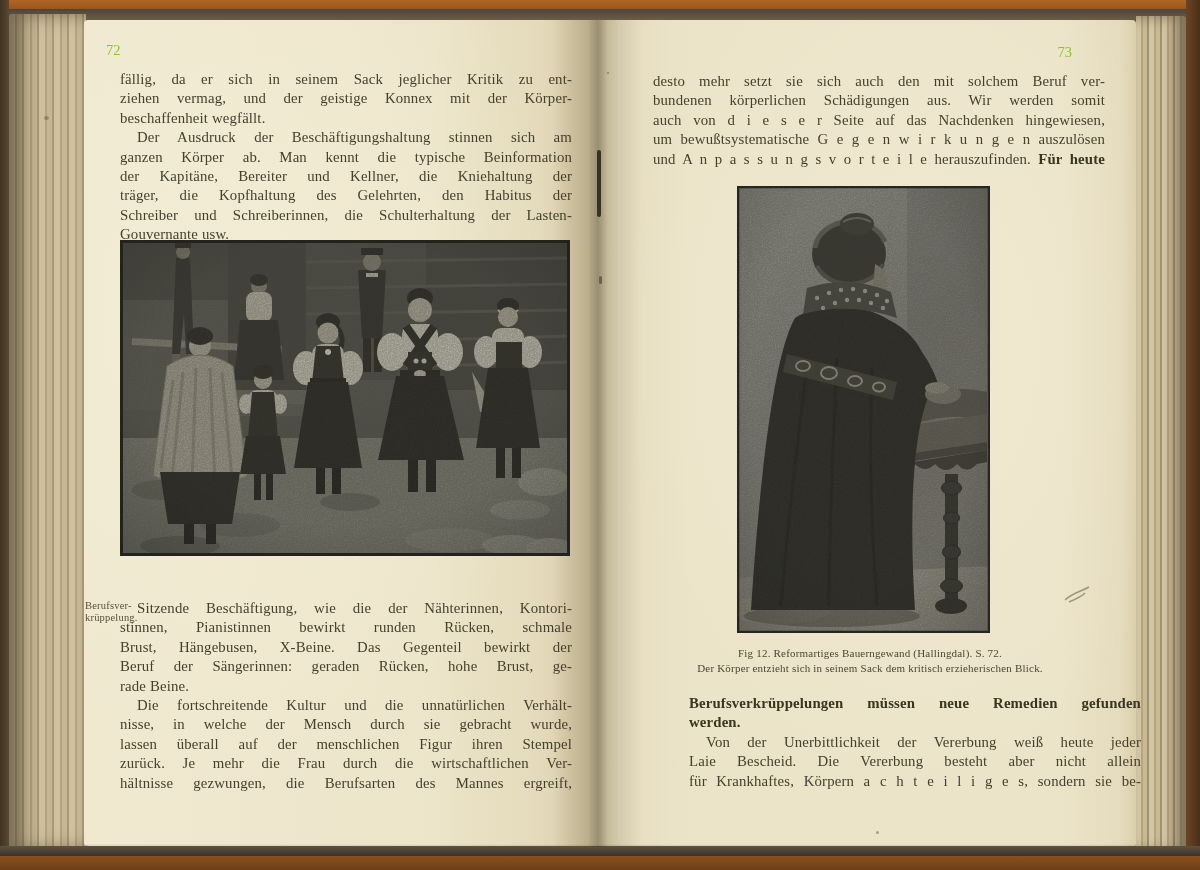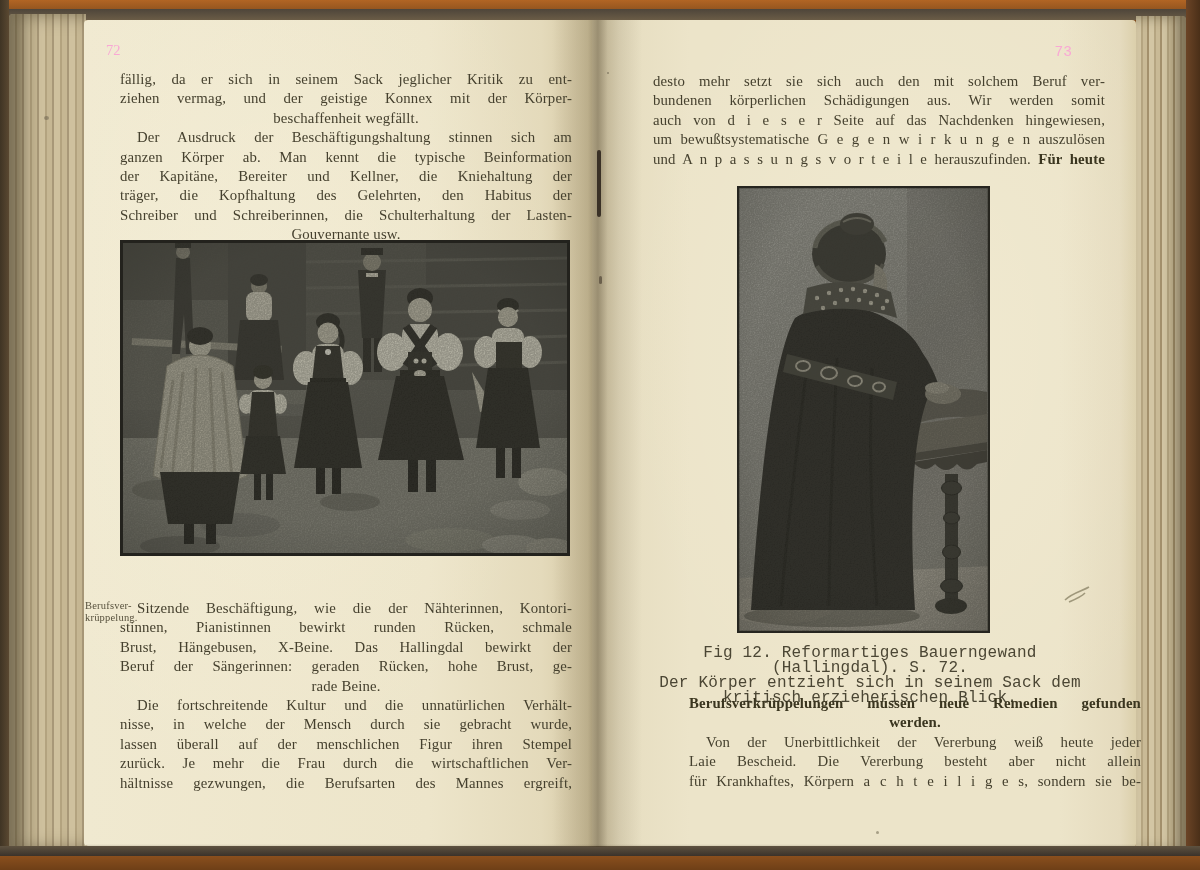--- a/index.html
+++ b/index.html
@@ -40,43 +40,43 @@
      border-radius:0 4px 4px 0;}
   .gutter{position:absolute;left:552px;top:20px;width:90px;height:827px;pointer-events:none;
      background:linear-gradient(90deg,rgba(95,80,50,0) 0%,rgba(95,80,50,.22) 40%,rgba(66,54,32,.42) 51%,rgba(95,80,50,.2) 62%,rgba(95,80,50,0) 100%);}
   .stitch{position:absolute;left:597px;top:150px;width:4px;height:67px;background:#3a3126;border-radius:2px;}
   .stitch2{position:absolute;left:599px;top:276px;width:3px;height:8px;background:#6b604c;border-radius:2px;}
   .page-bottom-shadow{position:absolute;left:86px;top:844px;width:1050px;height:8px;
      background:linear-gradient(180deg,rgba(90,76,52,.0),rgba(60,50,32,.55));}
 
   
   .txt{position:absolute;color:#45402e;}
-  .tl{line-height:19.4px;font-size:14.8px;letter-spacing:.15px;white-space:normal;text-align:center;}
+  .tl{line-height:19.4px;font-size:14.8px;letter-spacing:.15px;white-space:normal;}
   .j{text-align:justify;text-align-last:justify;}
   .ind{text-indent:17px;}
   .b{font-weight:bold;color:#3a351f;}
-  .folio{font-size:14.5px;color:#f9a8d4;}
+  .folio{font-size:14.5px;color:#84cc16;}
   .cap{position:absolute;text-align:center;color:#4b4634;}
   .cap .cl{font-size:12px;line-height:15px;letter-spacing:.2px;}
   .margin-note{position:absolute;left:38px;top:600px;width:80px;font-size:10.5px;
      line-height:11.5px;color:#56503c;letter-spacing:.2px;padding-left:47px;}
 
   .blockA-left{left:120px;top:70px;width:452px;}
   .blockB-left{left:120px;top:599px;width:452px;}
   .blockA-right{left:653px;top:72px;width:452px;}
   .blockB-right{left:653px;top:694px;width:452px;margin-left:36px;}
 
   
   .fig{position:absolute;}
   .fig svg{display:block;}
   .fig11{left:120px;top:240px;width:450px;height:316px;}
   .fig12{left:737px;top:186px;width:253px;height:447px;}
   .cap11{left:110px;top:560px;width:470px;}
   .cap12{left:635px;top:646px;width:470px;}
-  .cap12 .cl{font-size:16px;font-family:Liberation Mono, monospace;}
+  .cap12 .cl{font-size:11px;}
 
   
   .speck1{position:absolute;left:44px;top:116px;width:5px;height:4px;border-radius:50%;
      background:#6d6450;opacity:.55;}
   .speck2{position:absolute;left:876px;top:831px;width:3px;height:3px;border-radius:50%;
      background:#958d74;opacity:.8;}
   .speck3{position:absolute;left:607px;top:72px;width:2px;height:2px;border-radius:50%;
      background:#7d7560;opacity:.8;}
   .scribble{position:absolute;left:1062px;top:584px;}
 </style>
@@ -95,21 +95,21 @@
   <div class="page-left"></div>
   <div class="page-right"></div>
   <div class="page-bottom-shadow"></div>
   <div class="cover-bottomband"></div>
   <div class="cover-bottom"></div>
   <div class="gutter"></div>
   <div class="stitch"></div>
   <div class="stitch2"></div>
 
   <div class="txt folio" style="left:106px;top:42px;">72</div>
-  <div class="txt folio" style="left:1020px;top:44px;width:52px;text-align:right;font-family:Liberation Mono, monospace;">73</div>
+  <div class="txt folio" style="left:1020px;top:44px;width:52px;text-align:right;">73</div>
 
   <div class="txt blockA-left">
     <div class="tl j">fällig, da er sich in seinem Sack jeglicher Kritik zu ent-</div>
     <div class="tl j">ziehen vermag, und der geistige Konnex mit der Körper-</div>
     <div class="tl">beschaffenheit wegfällt.</div>
     <div class="tl j ind">Der Ausdruck der Beschäftigungshaltung stinnen sich am</div>
     <div class="tl j">ganzen Körper ab.  Man kennt die typische Beinformation</div>
     <div class="tl j">der Kapitäne, Bereiter und Kellner, die Kniehaltung der</div>
     <div class="tl j">träger, die Kopfhaltung des Gelehrten, den Habitus der</div>
     <div class="tl j">Schreiber und Schreiberinnen, die Schulterhaltung der Lasten-</div>
@@ -264,21 +264,21 @@
 
 
   <div class="margin-note">
     <div>Berufsver-</div>
     <div>krüppelung.</div>
   </div>
 
   <div class="txt blockB-left">
     <div class="tl j ind">Sitzende Beschäftigung, wie die der Nähterinnen, Kontori-</div>
     <div class="tl j">stinnen, Pianistinnen bewirkt runden Rücken, schmale</div>
-    <div class="tl j">Brust, Hängebusen, X-Beine.  Das Hallingdal bewirkt der</div>
+    <div class="tl j">Brust, Hängebusen, X-Beine.  Das Gegenteil bewirkt der</div>
     <div class="tl j">Beruf der Sängerinnen: geraden Rücken, hohe Brust, ge-</div>
     <div class="tl">rade Beine.</div>
     <div class="tl j ind">Die fortschreitende Kultur und die unnatürlichen Verhält-</div>
     <div class="tl j">nisse, in welche der Mensch durch sie gebracht wurde,</div>
     <div class="tl j">lassen überall auf der menschlichen Figur ihren Stempel</div>
     <div class="tl j">zurück.  Je mehr die Frau durch die wirtschaftlichen Ver-</div>
     <div class="tl j">hältnisse gezwungen, die Berufsarten des Mannes ergreift,</div>
   </div>
 
   <div class="txt blockA-right">

